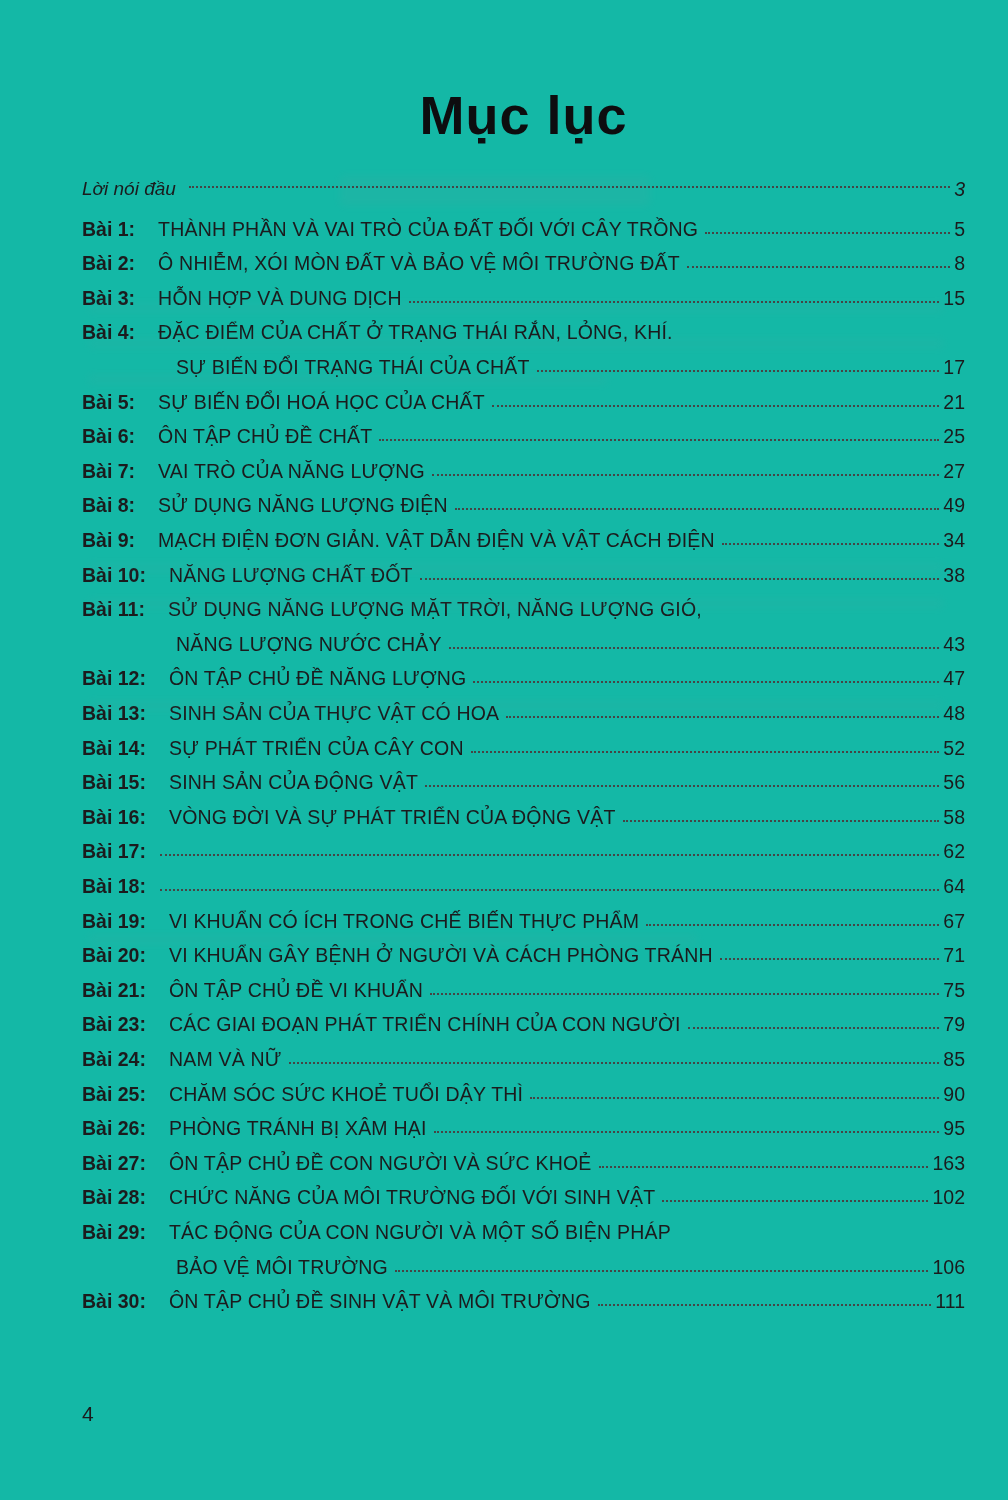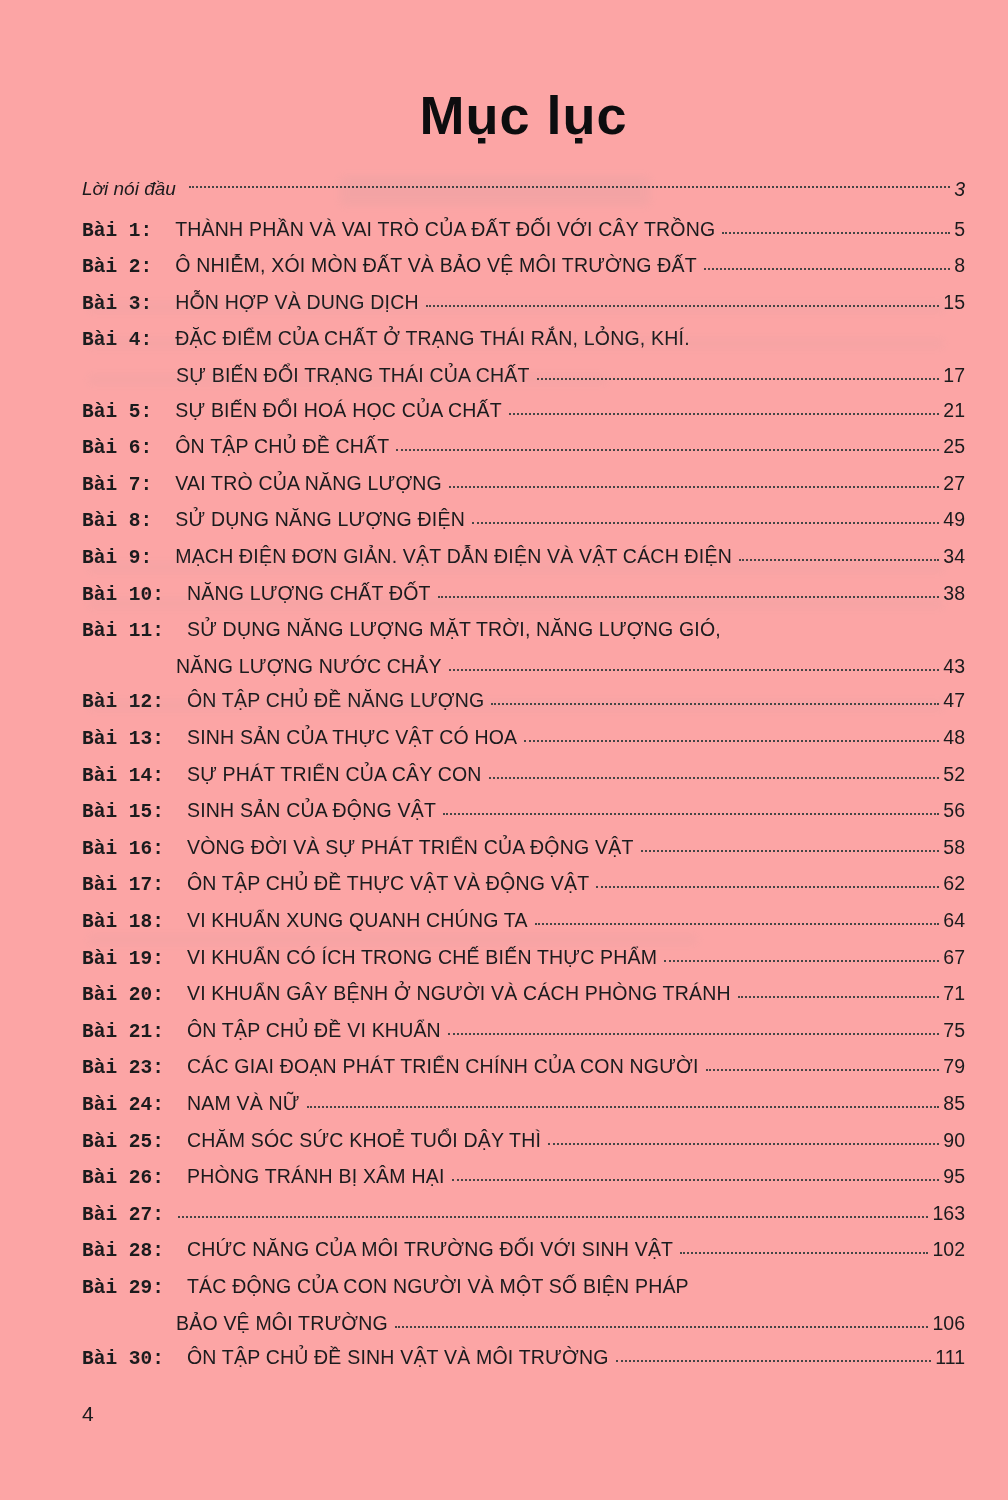--- a/index.html
+++ b/index.html
@@ -5,21 +5,21 @@
   * { margin:0; padding:0; box-sizing:border-box; }
   html, body { width:1008px; height:1500px; }
   body {
     font-family: "Liberation Sans", sans-serif;
     background:#e8e8e6;
     color:#1b1b1d;
   }
   .page {
     position:relative;
     width:1008px; height:1500px;
-    background:#fca5a5;
+    background:#14b8a6;
     padding:84px 43px 0 82px;
     overflow:hidden;
   }
   
   .ghost {
     position:absolute; background:#8d939b; filter:blur(4px);
     border-radius:3px; pointer-events:none;
   }
   .g-title { left:340px; top:176px; width:310px; height:30px; opacity:.07; }
   .g1 { left:88px;  top:302px; width:856px; height:11px; opacity:.05; }
@@ -47,21 +47,21 @@
     line-height:34.6px;
     white-space:nowrap;
   }
   .preface {
     font-style:italic;
     font-size:19px;
     margin-bottom:5px;
     align-items:center;
   }
   .preface .preface-label { margin-right:6px; }
-  .label { font-weight:700; margin-right:7px;font-family:Liberation Mono, monospace; }
+  .label { font-weight:700; margin-right:7px; }
   .etitle { letter-spacing:.2px;margin-left:16px; }
   .dots {
     flex:1 1 auto;
     min-width:18px;
     border-bottom:2px dotted #454545;
     margin:0 4px 0 7px;
     position:relative;
     top:-2px;
   }
   .pagenum { font-size:19.5px; }
@@ -193,27 +193,25 @@
         <span class="pagenum">56</span>
       </div>
       <div class="row entry">
         <span class="label">Bài 16:</span>
         <span class="etitle">VÒNG ĐỜI VÀ SỰ PHÁT TRIỂN CỦA ĐỘNG VẬT</span>
         <span class="dots"></span>
         <span class="pagenum">58</span>
       </div>
       <div class="row entry">
         <span class="label">Bài 17:</span>
-        <span class="etitle">ÔN TẬP CHỦ ĐỀ THỰC VẬT VÀ ĐỘNG VẬT</span>
         <span class="dots"></span>
         <span class="pagenum">62</span>
       </div>
       <div class="row entry">
         <span class="label">Bài 18:</span>
-        <span class="etitle">VI KHUẨN XUNG QUANH CHÚNG TA</span>
         <span class="dots"></span>
         <span class="pagenum">64</span>
       </div>
       <div class="row entry">
         <span class="label">Bài 19:</span>
         <span class="etitle">VI KHUẨN CÓ ÍCH TRONG CHẾ BIẾN THỰC PHẨM</span>
         <span class="dots"></span>
         <span class="pagenum">67</span>
       </div>
       <div class="row entry">
@@ -247,20 +245,21 @@
         <span class="pagenum">90</span>
       </div>
       <div class="row entry">
         <span class="label">Bài 26:</span>
         <span class="etitle">PHÒNG TRÁNH BỊ XÂM HẠI</span>
         <span class="dots"></span>
         <span class="pagenum">95</span>
       </div>
       <div class="row entry">
         <span class="label">Bài 27:</span>
+        <span class="etitle">ÔN TẬP CHỦ ĐỀ CON NGƯỜI VÀ SỨC KHOẺ</span>
         <span class="dots"></span>
         <span class="pagenum">163</span>
       </div>
       <div class="row entry">
         <span class="label">Bài 28:</span>
         <span class="etitle">CHỨC NĂNG CỦA MÔI TRƯỜNG ĐỐI VỚI SINH VẬT</span>
         <span class="dots"></span>
         <span class="pagenum">102</span>
       </div>
       <div class="row entry">

